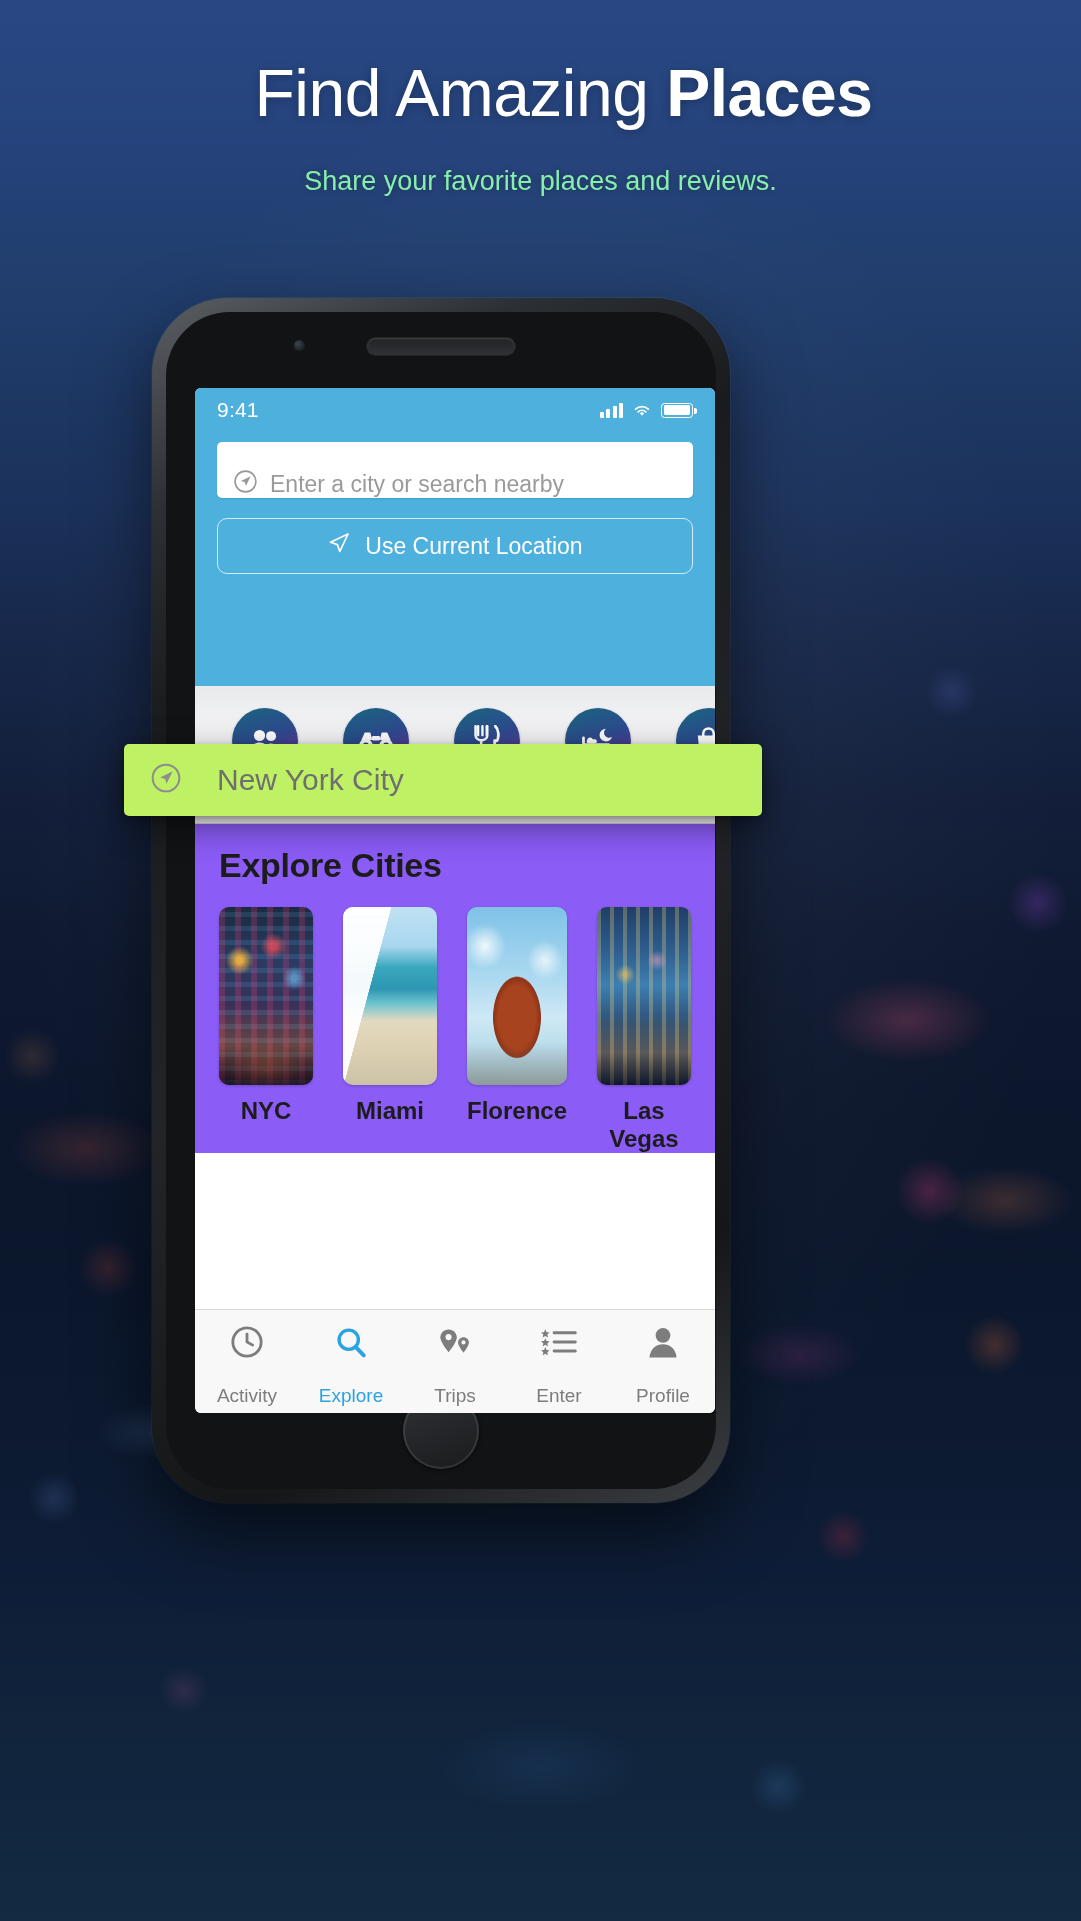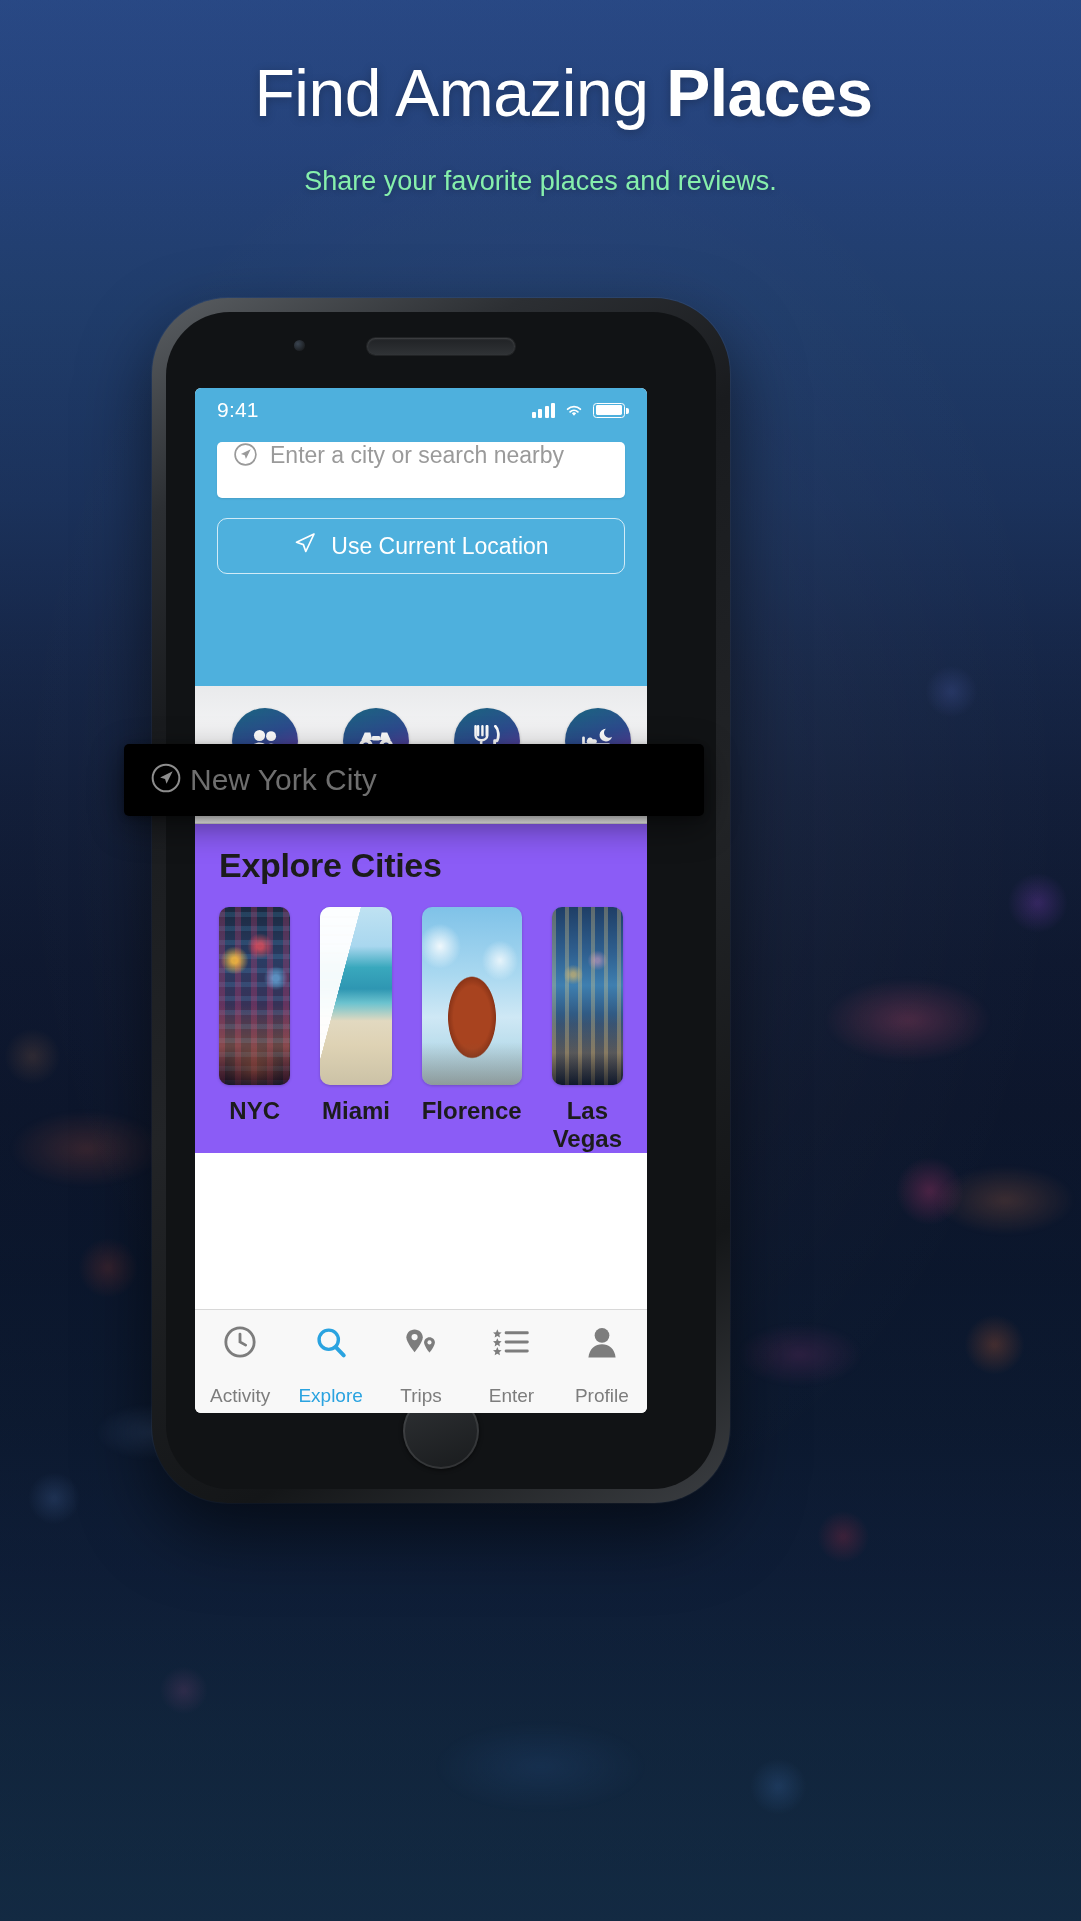--- a/index.html
+++ b/index.html
@@ -95,21 +95,21 @@
   .home-btn {
     position: absolute; bottom: 20px; left: 50%; transform: translateX(-50%);
     width: 76px; height: 76px; border-radius: 50%;
     background: linear-gradient(160deg, #2f3235, #191b1d);
     box-shadow: inset 0 0 0 2px rgba(255,255,255,.10), 0 1px 4px rgba(0,0,0,.6);
   }
 
   
   .screen {
     position: absolute; left: 29px; top: 76px;
-    width: 452px; height: 1025px;
+    width: 520px; height: 1025px;
     border-radius: 6px;
     background: #ffffff;
     overflow: hidden;
   }
 
   
   .blue-top { background: #4eb0dd; padding: 0; }
   .statusbar {
     height: 44px; display: flex; align-items: center;
     justify-content: space-between; padding: 0 22px; color: #fff;
@@ -129,21 +129,21 @@
   }
   .batt::after {
     content: ""; position: absolute; right: -4.5px; top: 4px;
     width: 2.6px; height: 6px; background: #fff; border-radius: 0 2px 2px 0;
   }
   .batt i { display: block; height: 100%; width: 100%; background: #fff; border-radius: 1.4px; }
 
   .search-wrap { padding: 10px 22px 0; }
   .search-field {
     height: 56px; background: #fff; border-radius: 5px;
-    display: flex; align-items: flex-start; padding: 0 16px; gap: 12px;
+    display: flex; align-items: flex-end; padding: 0 16px; gap: 12px;
     box-shadow: 0 1px 2px rgba(0,0,0,.10);
   }
   .search-field .ph { color: #9a9a9a; font-size: 23px; }
   .loc-btn {
     margin: 20px 22px 0; height: 56px;
     border: 1.5px solid rgba(255,255,255,.75); border-radius: 10px;
     display: flex; align-items: center; justify-content: center; gap: 14px;
     color: #ffffff; font-size: 23px;
   }
   .blue-pad { height: 112px; }
@@ -242,23 +242,23 @@
     display: flex; align-items: center; padding-top: 6px;
   }
   .tab { flex: 1; display: flex; flex-direction: column; align-items: center; gap: 24px; }
   .tab-label { font-size: 19px; color: #7d7d7d; }
   .tab.active .tab-label { color: #2aa3e0; }
   .tab-ic { height: 38px; display: flex; align-items: center; }
 
   
   .callout {
     position: absolute; left: 124px; top: 744px;
-    width: 580px; height: 72px;
-    background: #000000; border-radius: 5px;
-    display: flex; align-items: center; gap: 8px; padding: 0 26px;
+    width: 638px; height: 72px;
+    background: #bef264; border-radius: 5px;
+    display: flex; align-items: center; gap: 35px; padding: 0 26px;
     box-shadow: 0 10px 34px rgba(0,0,0,.45), 0 2px 6px rgba(0,0,0,.25);
   }
   .callout .txt { font-size: 30px; color: #6f6f6f; }
 </style>
 </head>
 <body>
 
 <div class="bg">
   <div class="bg-blur"></div>
   <div class="bg-vignette"></div>

